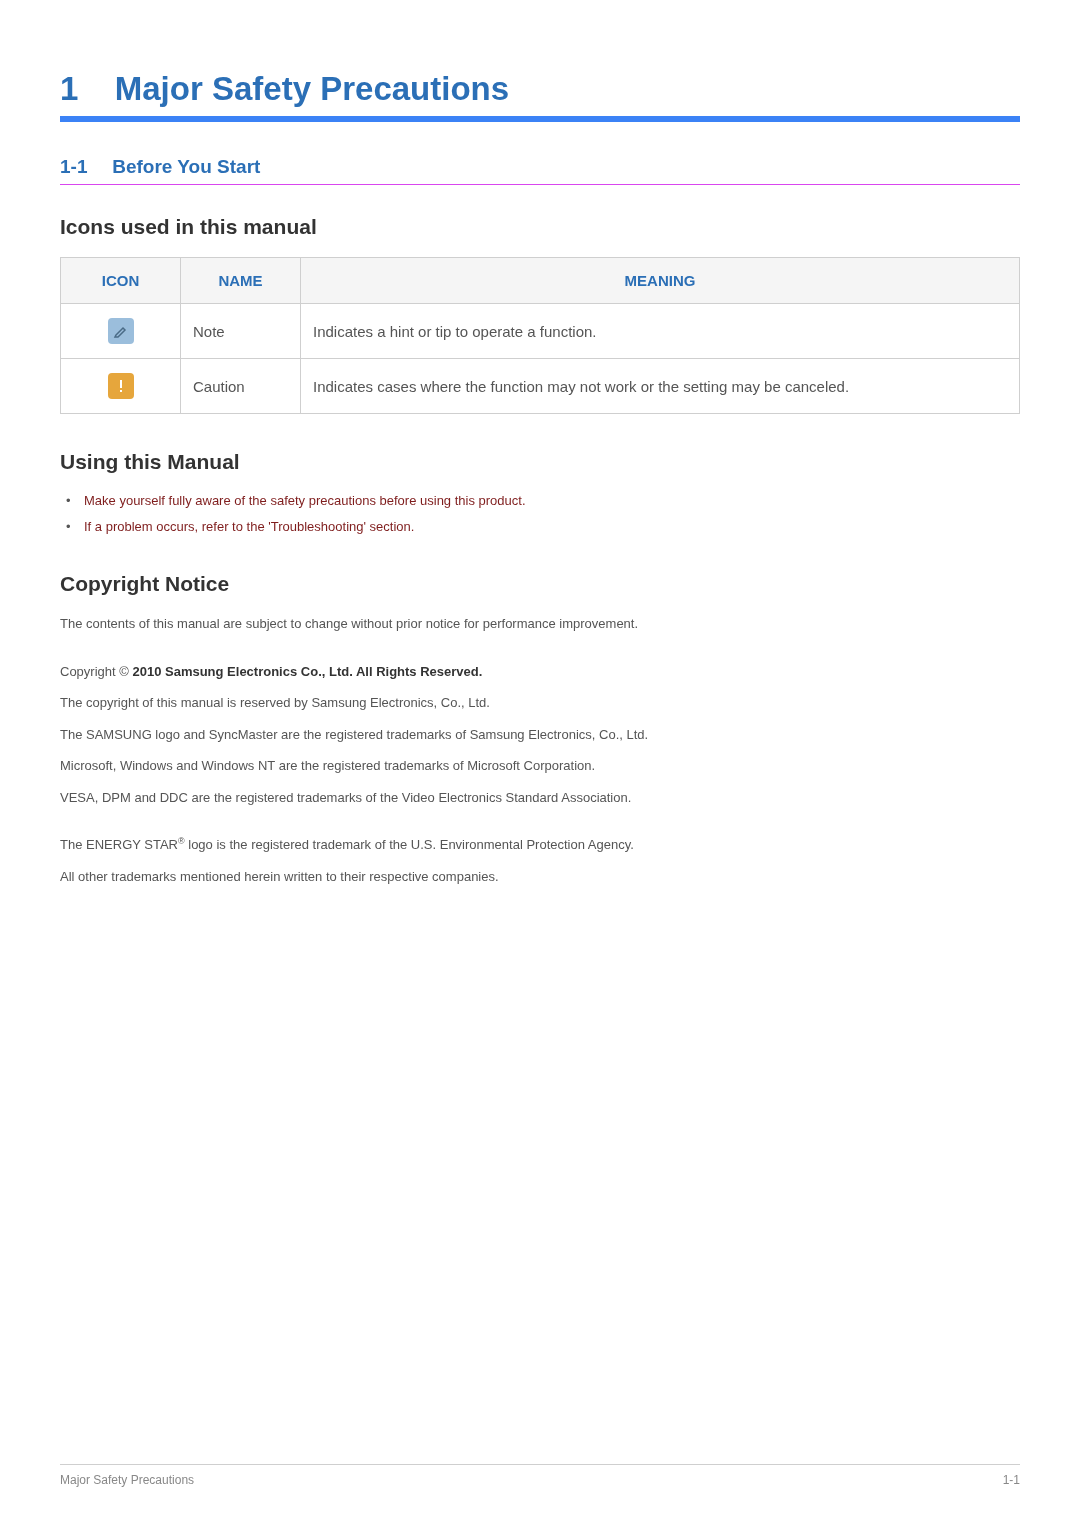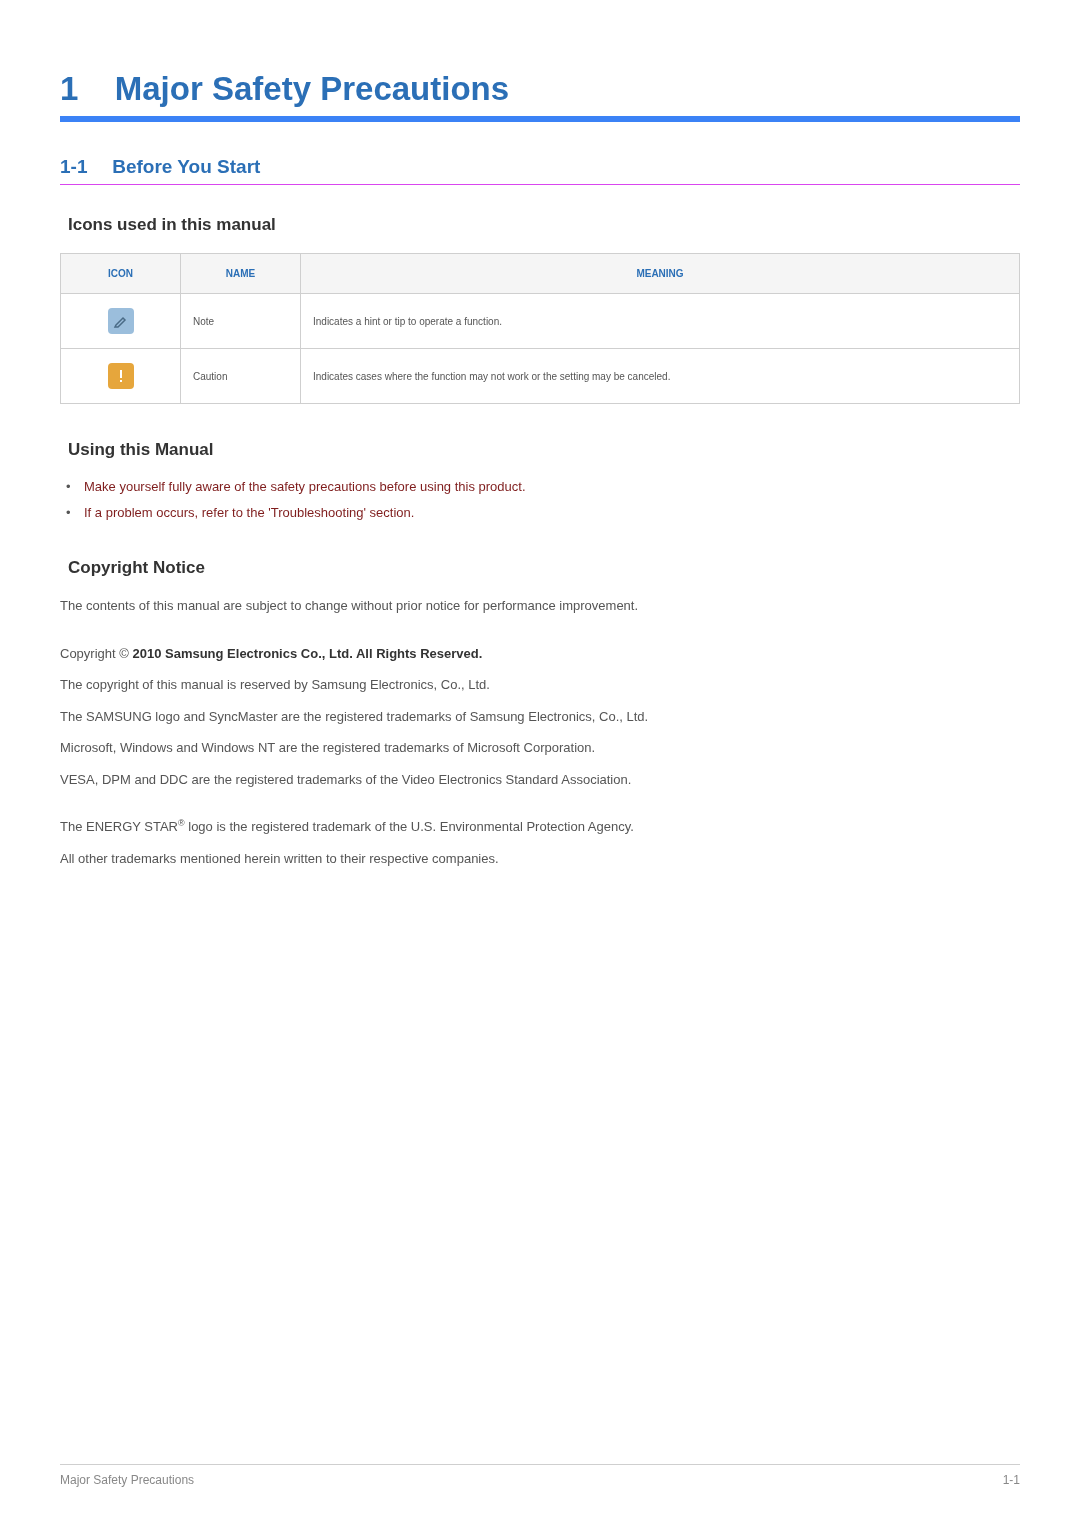--- a/index.html
+++ b/index.html
@@ -26,31 +26,30 @@
     border-bottom: 1px solid #d946ef;
     padding-bottom: 6px;
     margin-bottom: 30px;
   }
   .section-title {
     font-size: 19px;
     font-weight: 700;
     color: #2b6fb6;
   }
   .subhead {
-    font-size: 17px;
+    font-size: 21px;
     font-weight: 700;
     color: #333333;
     margin-bottom: 18px;
-    margin-left: 8px;
   }
   .block { margin-bottom: 36px; }
   table.icon-table {
     width: 100%;
     border-collapse: collapse;
-    font-size: 10px;
+    font-size: 15px;
     color: #555555;
   }
   table.icon-table th, table.icon-table td {
     border: 1px solid #cfcfcf;
     padding: 14px 12px;
     text-align: left;
   }
   table.icon-table th {
     background: #f5f5f5;
     color: #2b6fb6;

